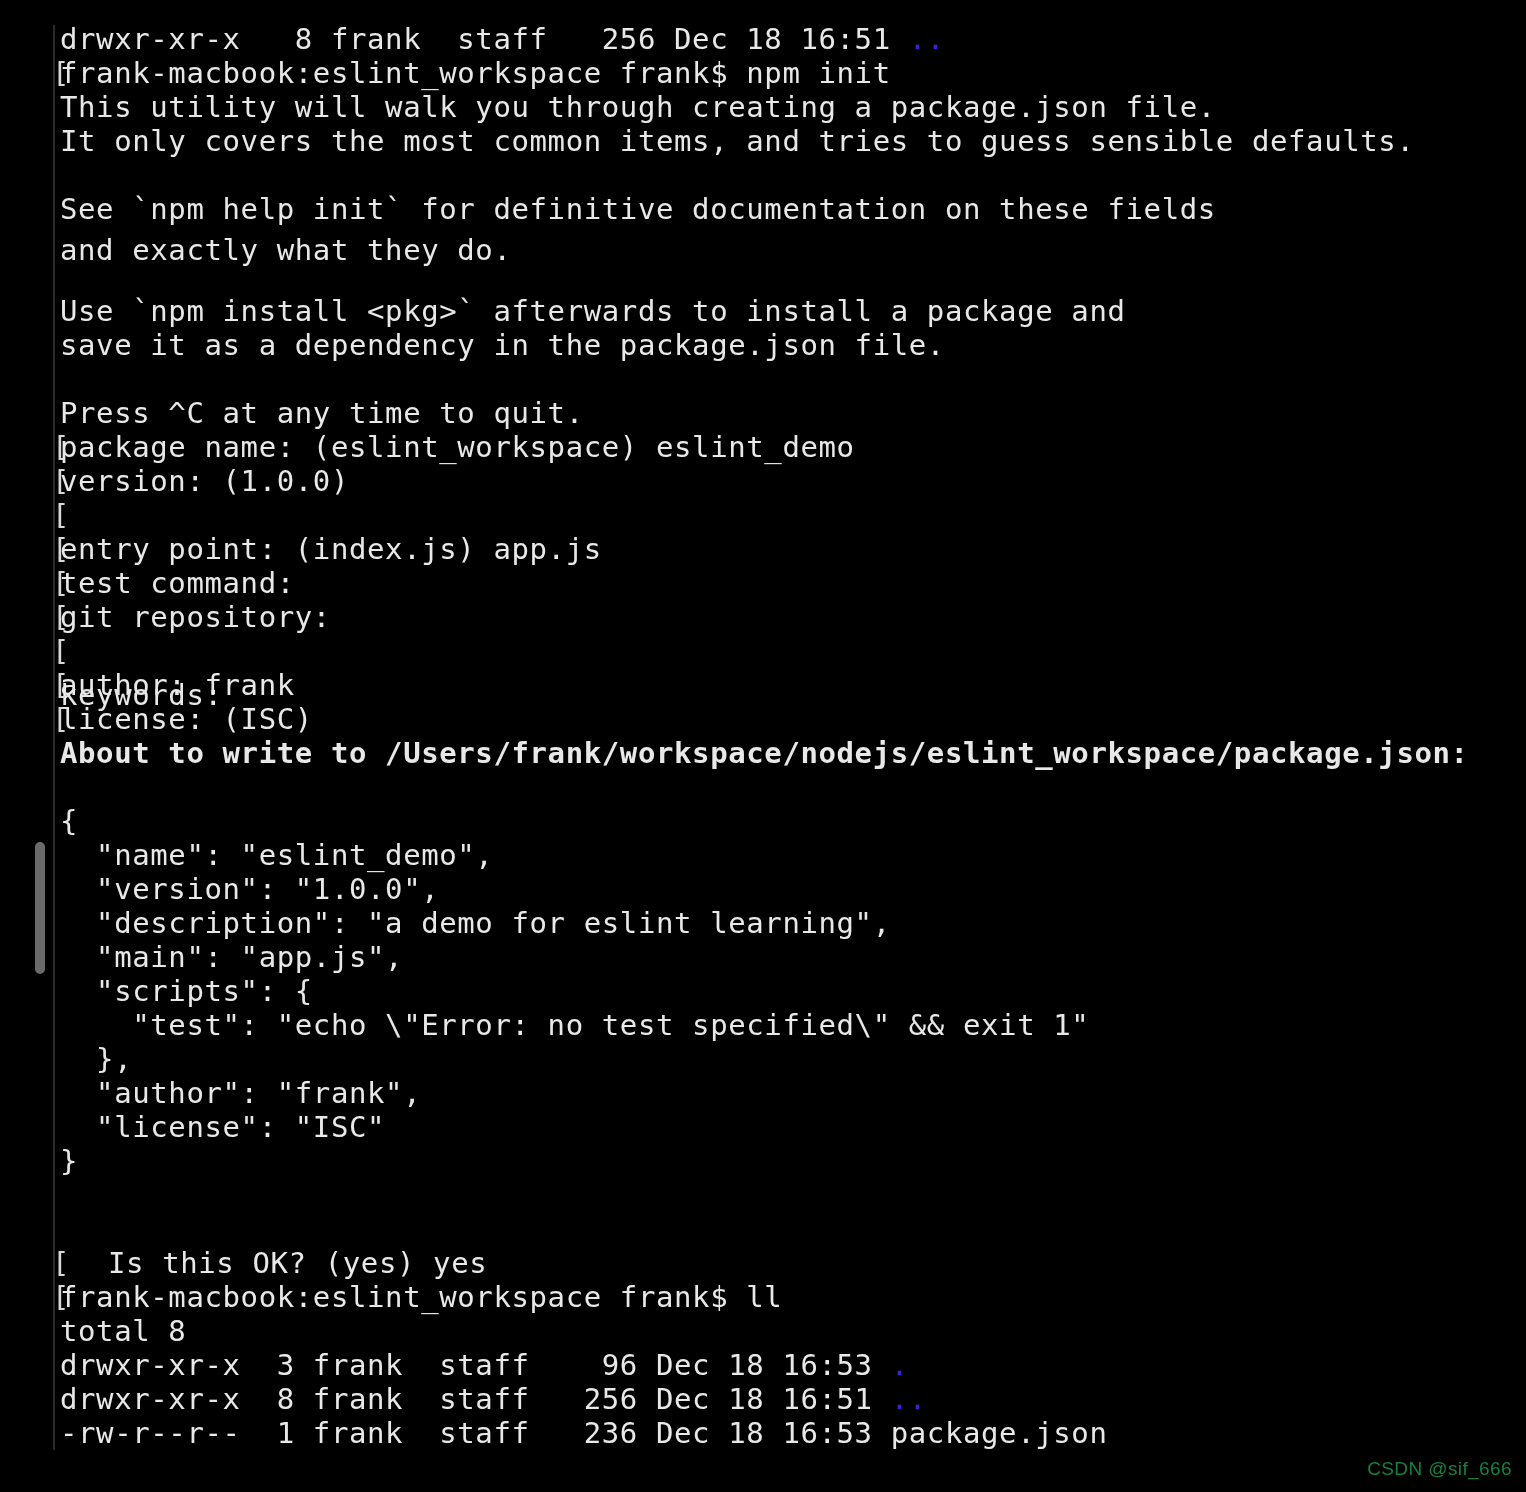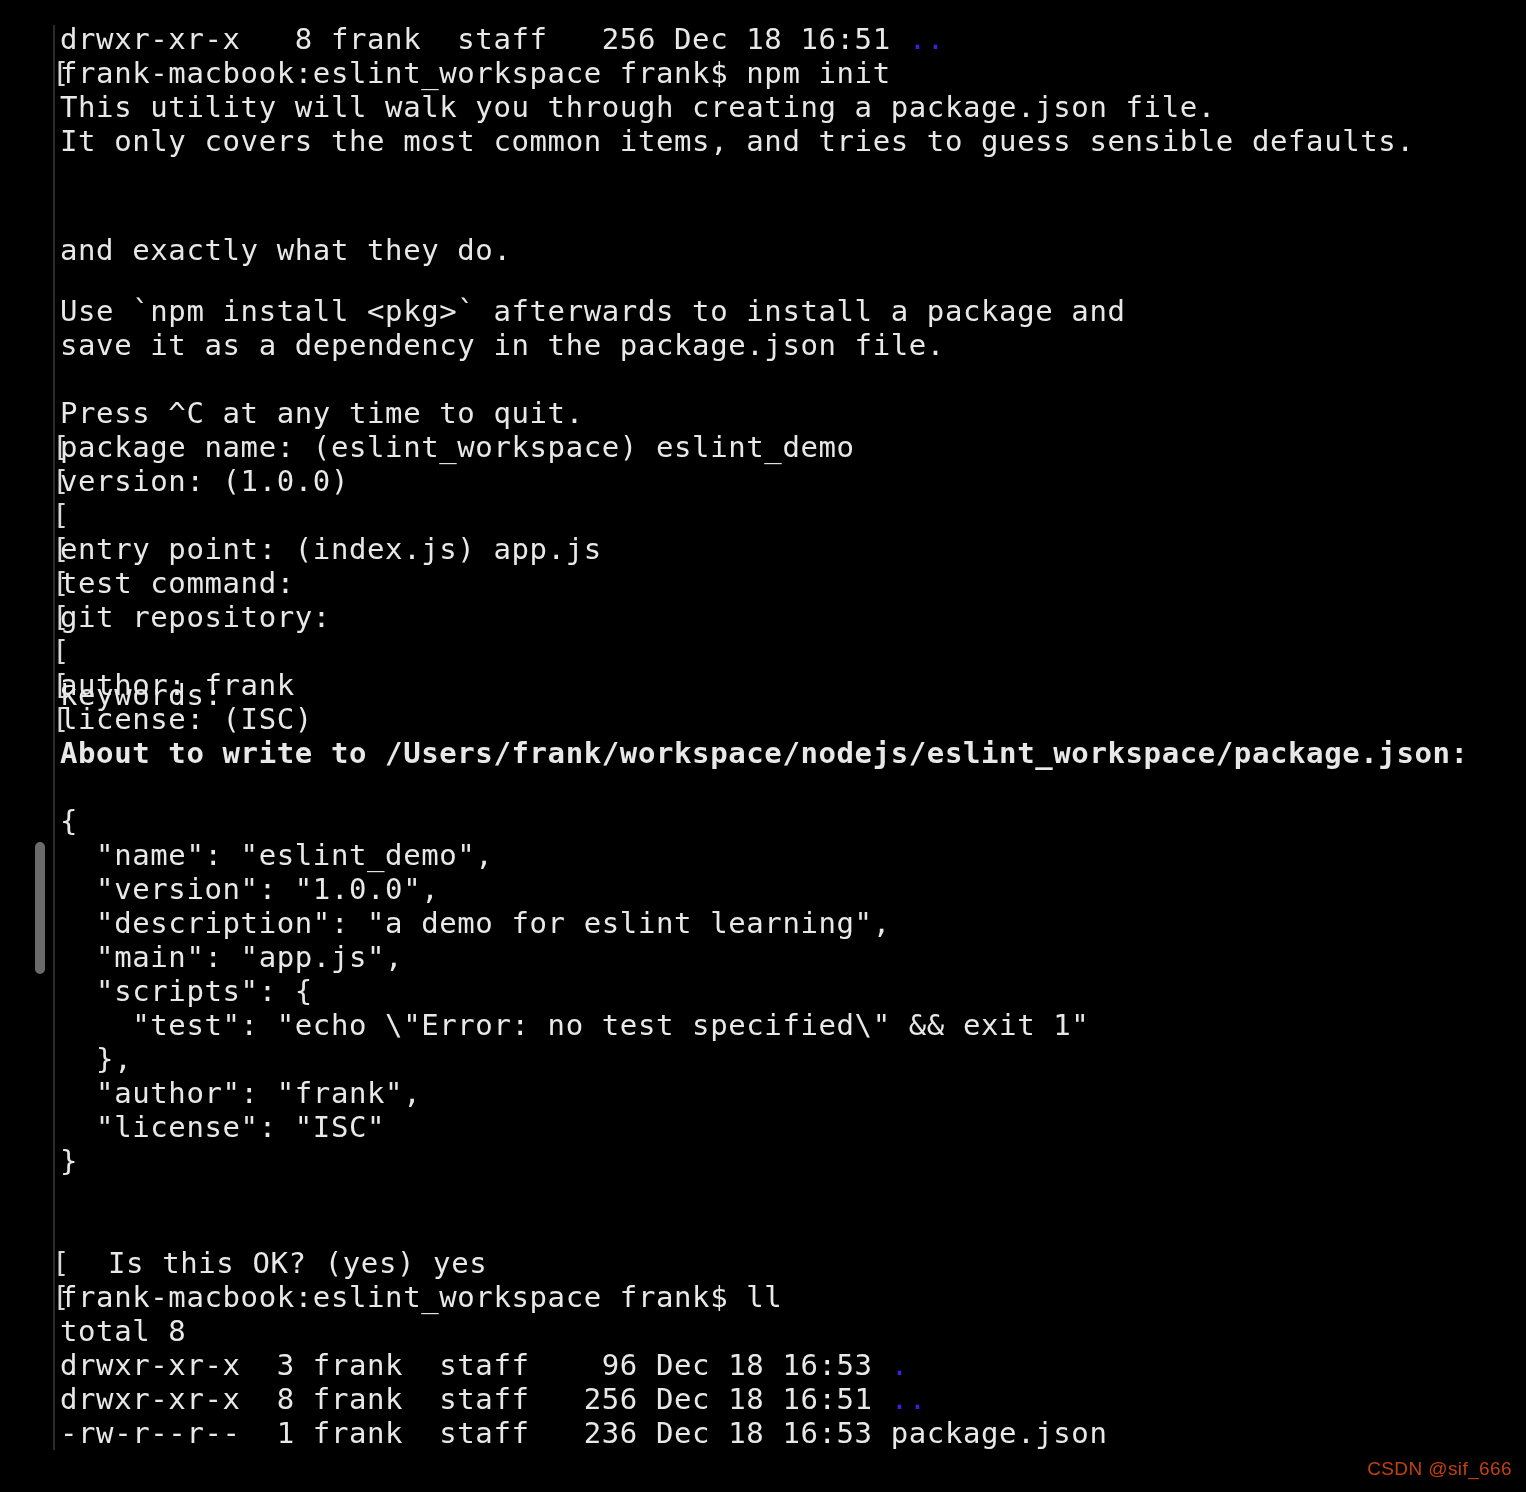--- a/index.html
+++ b/index.html
@@ -95,21 +95,21 @@
     width: 1526px;
     height: 40px;
     background: #000000;
     z-index: 5;
   }
 
   #watermark {
     position: absolute;
     right: 14px;
     bottom: 12px;
-    color: #c2410c;
+    color: #15803d;
     font-family: "Liberation Sans", sans-serif;
     font-size: 19px;
     letter-spacing: 0.4px;
     z-index: 6;
   }
 </style>
 </head>
 <body>
 
 <div id="terminal">
@@ -118,20 +118,21 @@
 
   <div id="scrollbar-thumb"></div>
 
   <div id="screen">
       <div class="line" style="top: 22px;"><span>drwxr-xr-x   8 frank  staff   256 Dec 18 16:51 </span><span class="blue">..</span></div>
       <div class="mark" style="top: 56px;">[</div>
       <div class="line" style="top: 56px;"><span>frank-macbook:eslint_workspace frank$ npm init</span></div>
       <div class="line" style="top: 90px;"><span>This utility will walk you through creating a package.json file.</span></div>
       <div class="line" style="top: 124px;"><span>It only covers the most common items, and tries to guess sensible defaults.</span></div>
       <div class="line" style="top: 158px;"><span></span></div>
+      <div class="line" style="top: 192px;"><span>See `npm help init` for definitive documentation on these fields</span></div>
       <div class="line" style="top: 233px;"><span>and exactly what they do.</span></div>
       <div class="line" style="top: 260px;"><span></span></div>
       <div class="line" style="top: 294px;"><span>Use `npm install &lt;pkg&gt;` afterwards to install a package and</span></div>
       <div class="line" style="top: 328px;"><span>save it as a dependency in the package.json file.</span></div>
       <div class="line" style="top: 362px;"><span></span></div>
       <div class="line" style="top: 396px;"><span>Press ^C at any time to quit.</span></div>
       <div class="mark" style="top: 430px;">[</div>
       <div class="line" style="top: 430px;"><span>package name: (eslint_workspace) eslint_demo</span></div>
       <div class="mark" style="top: 464px;">[</div>
       <div class="line" style="top: 464px;"><span>version: (1.0.0)</span></div>

